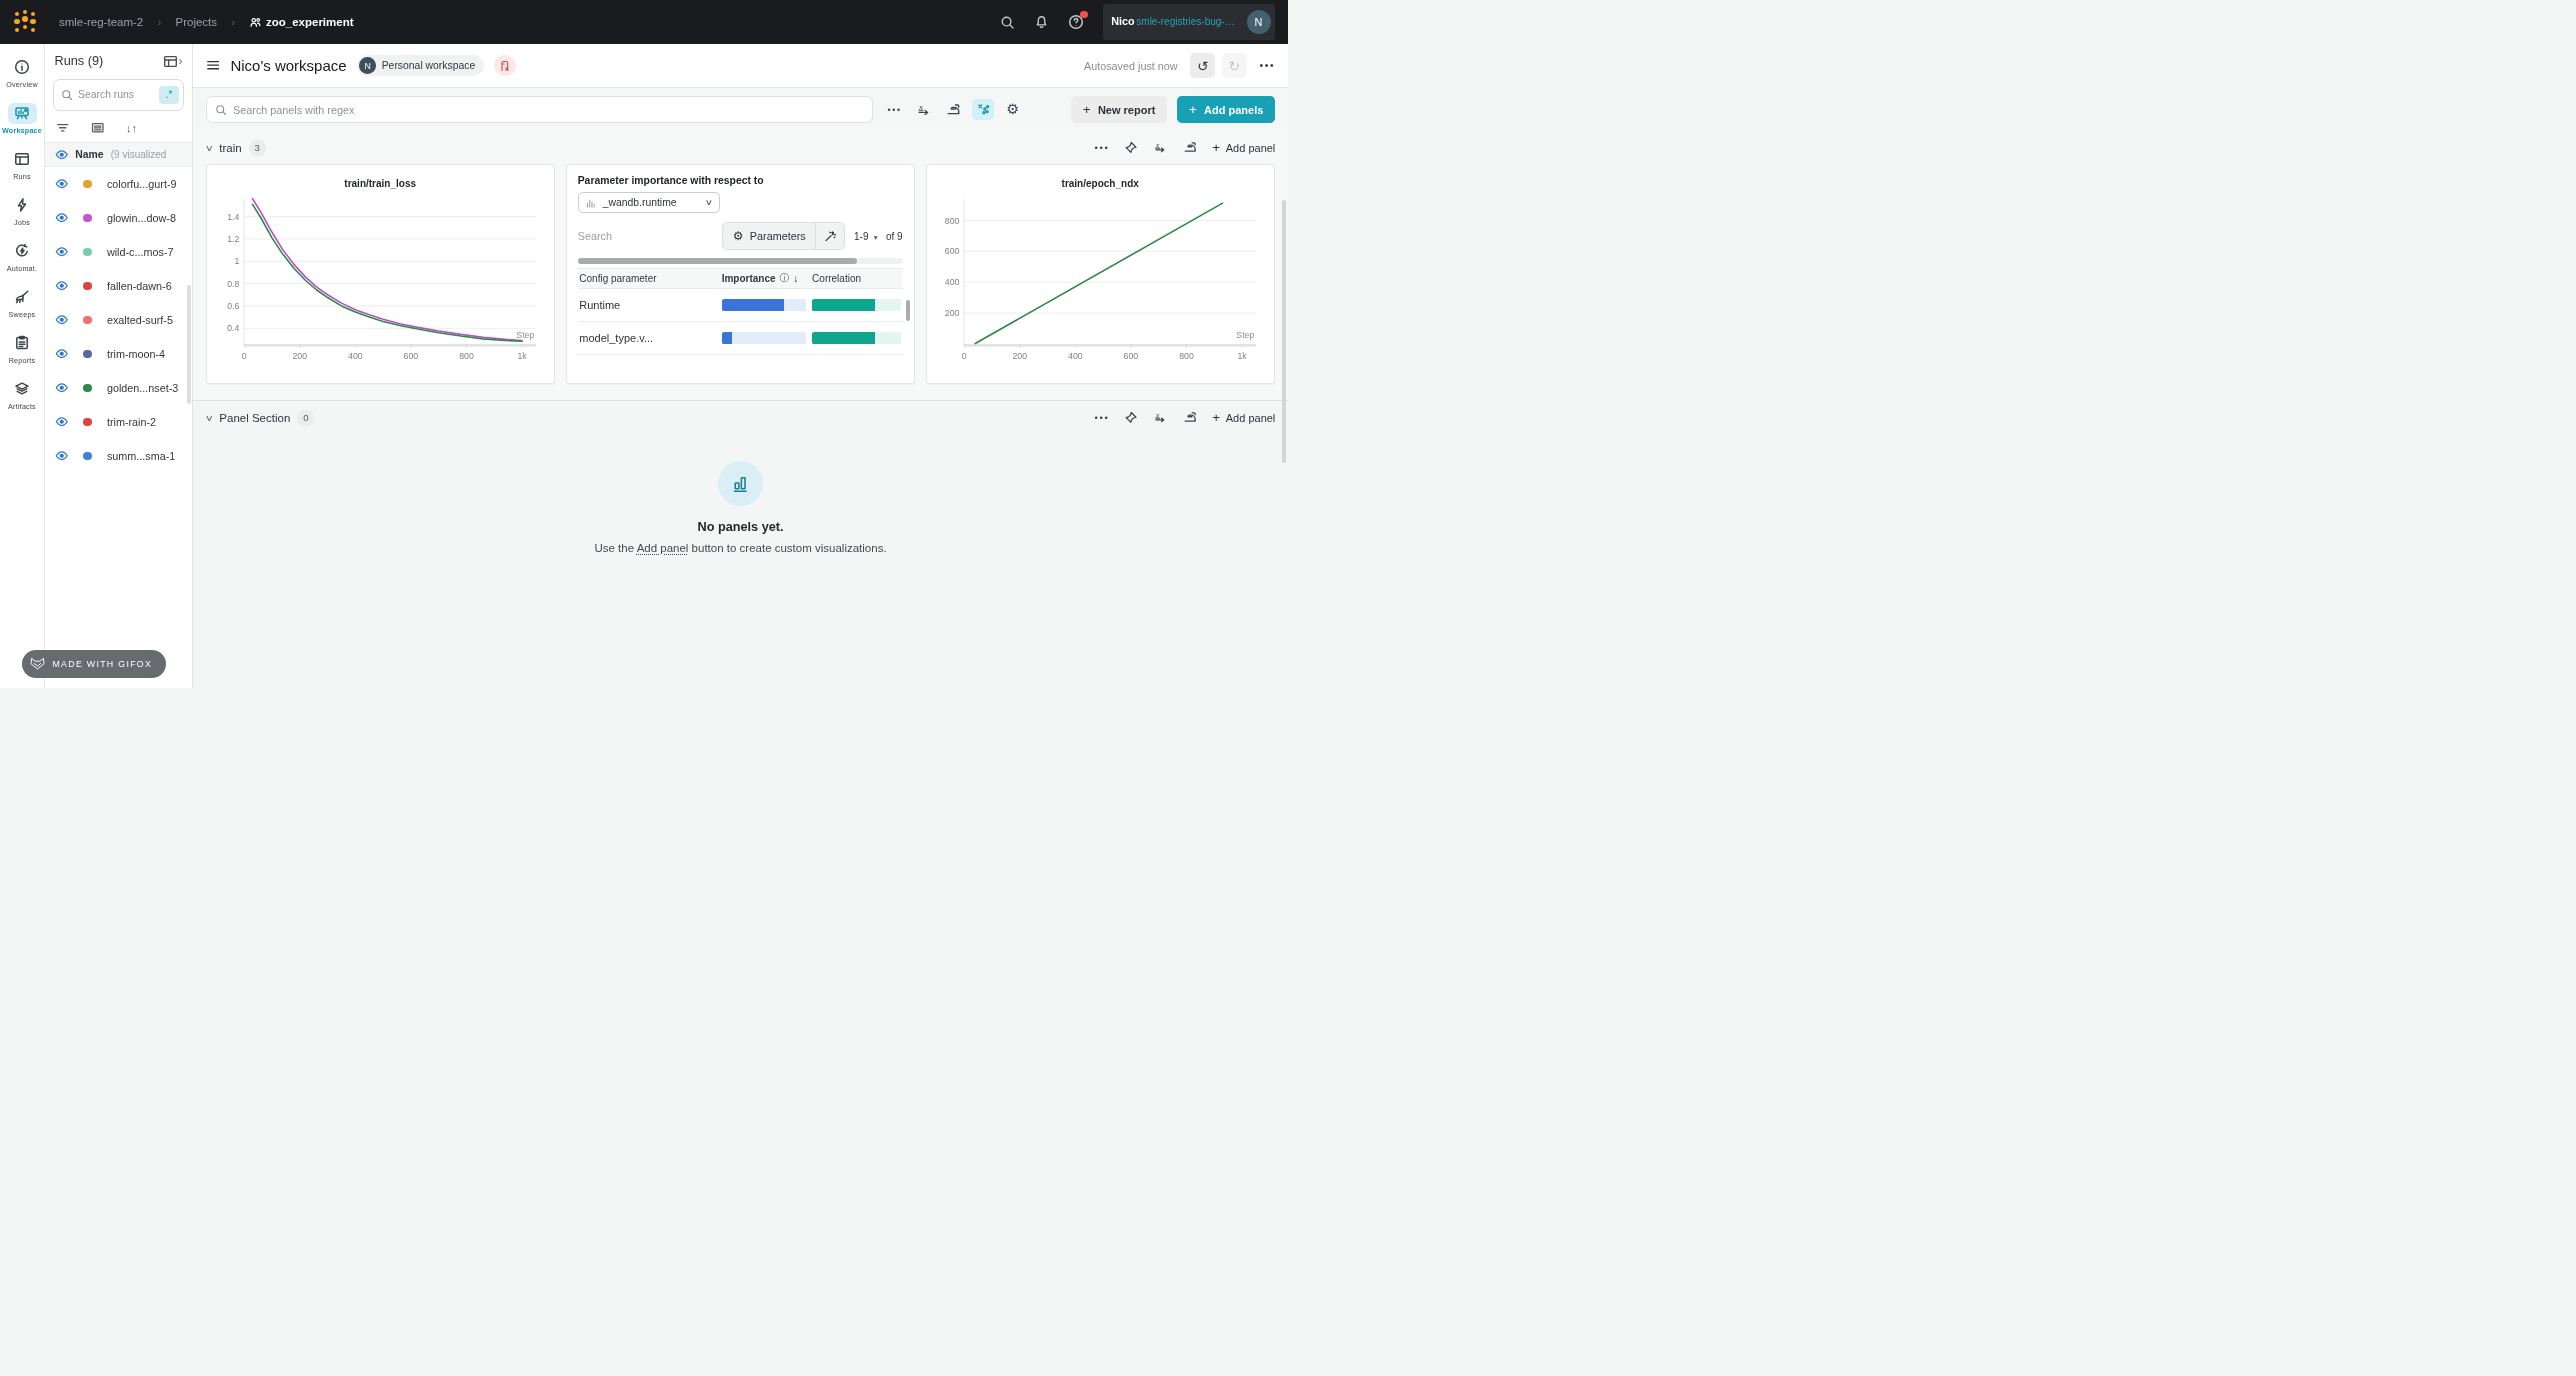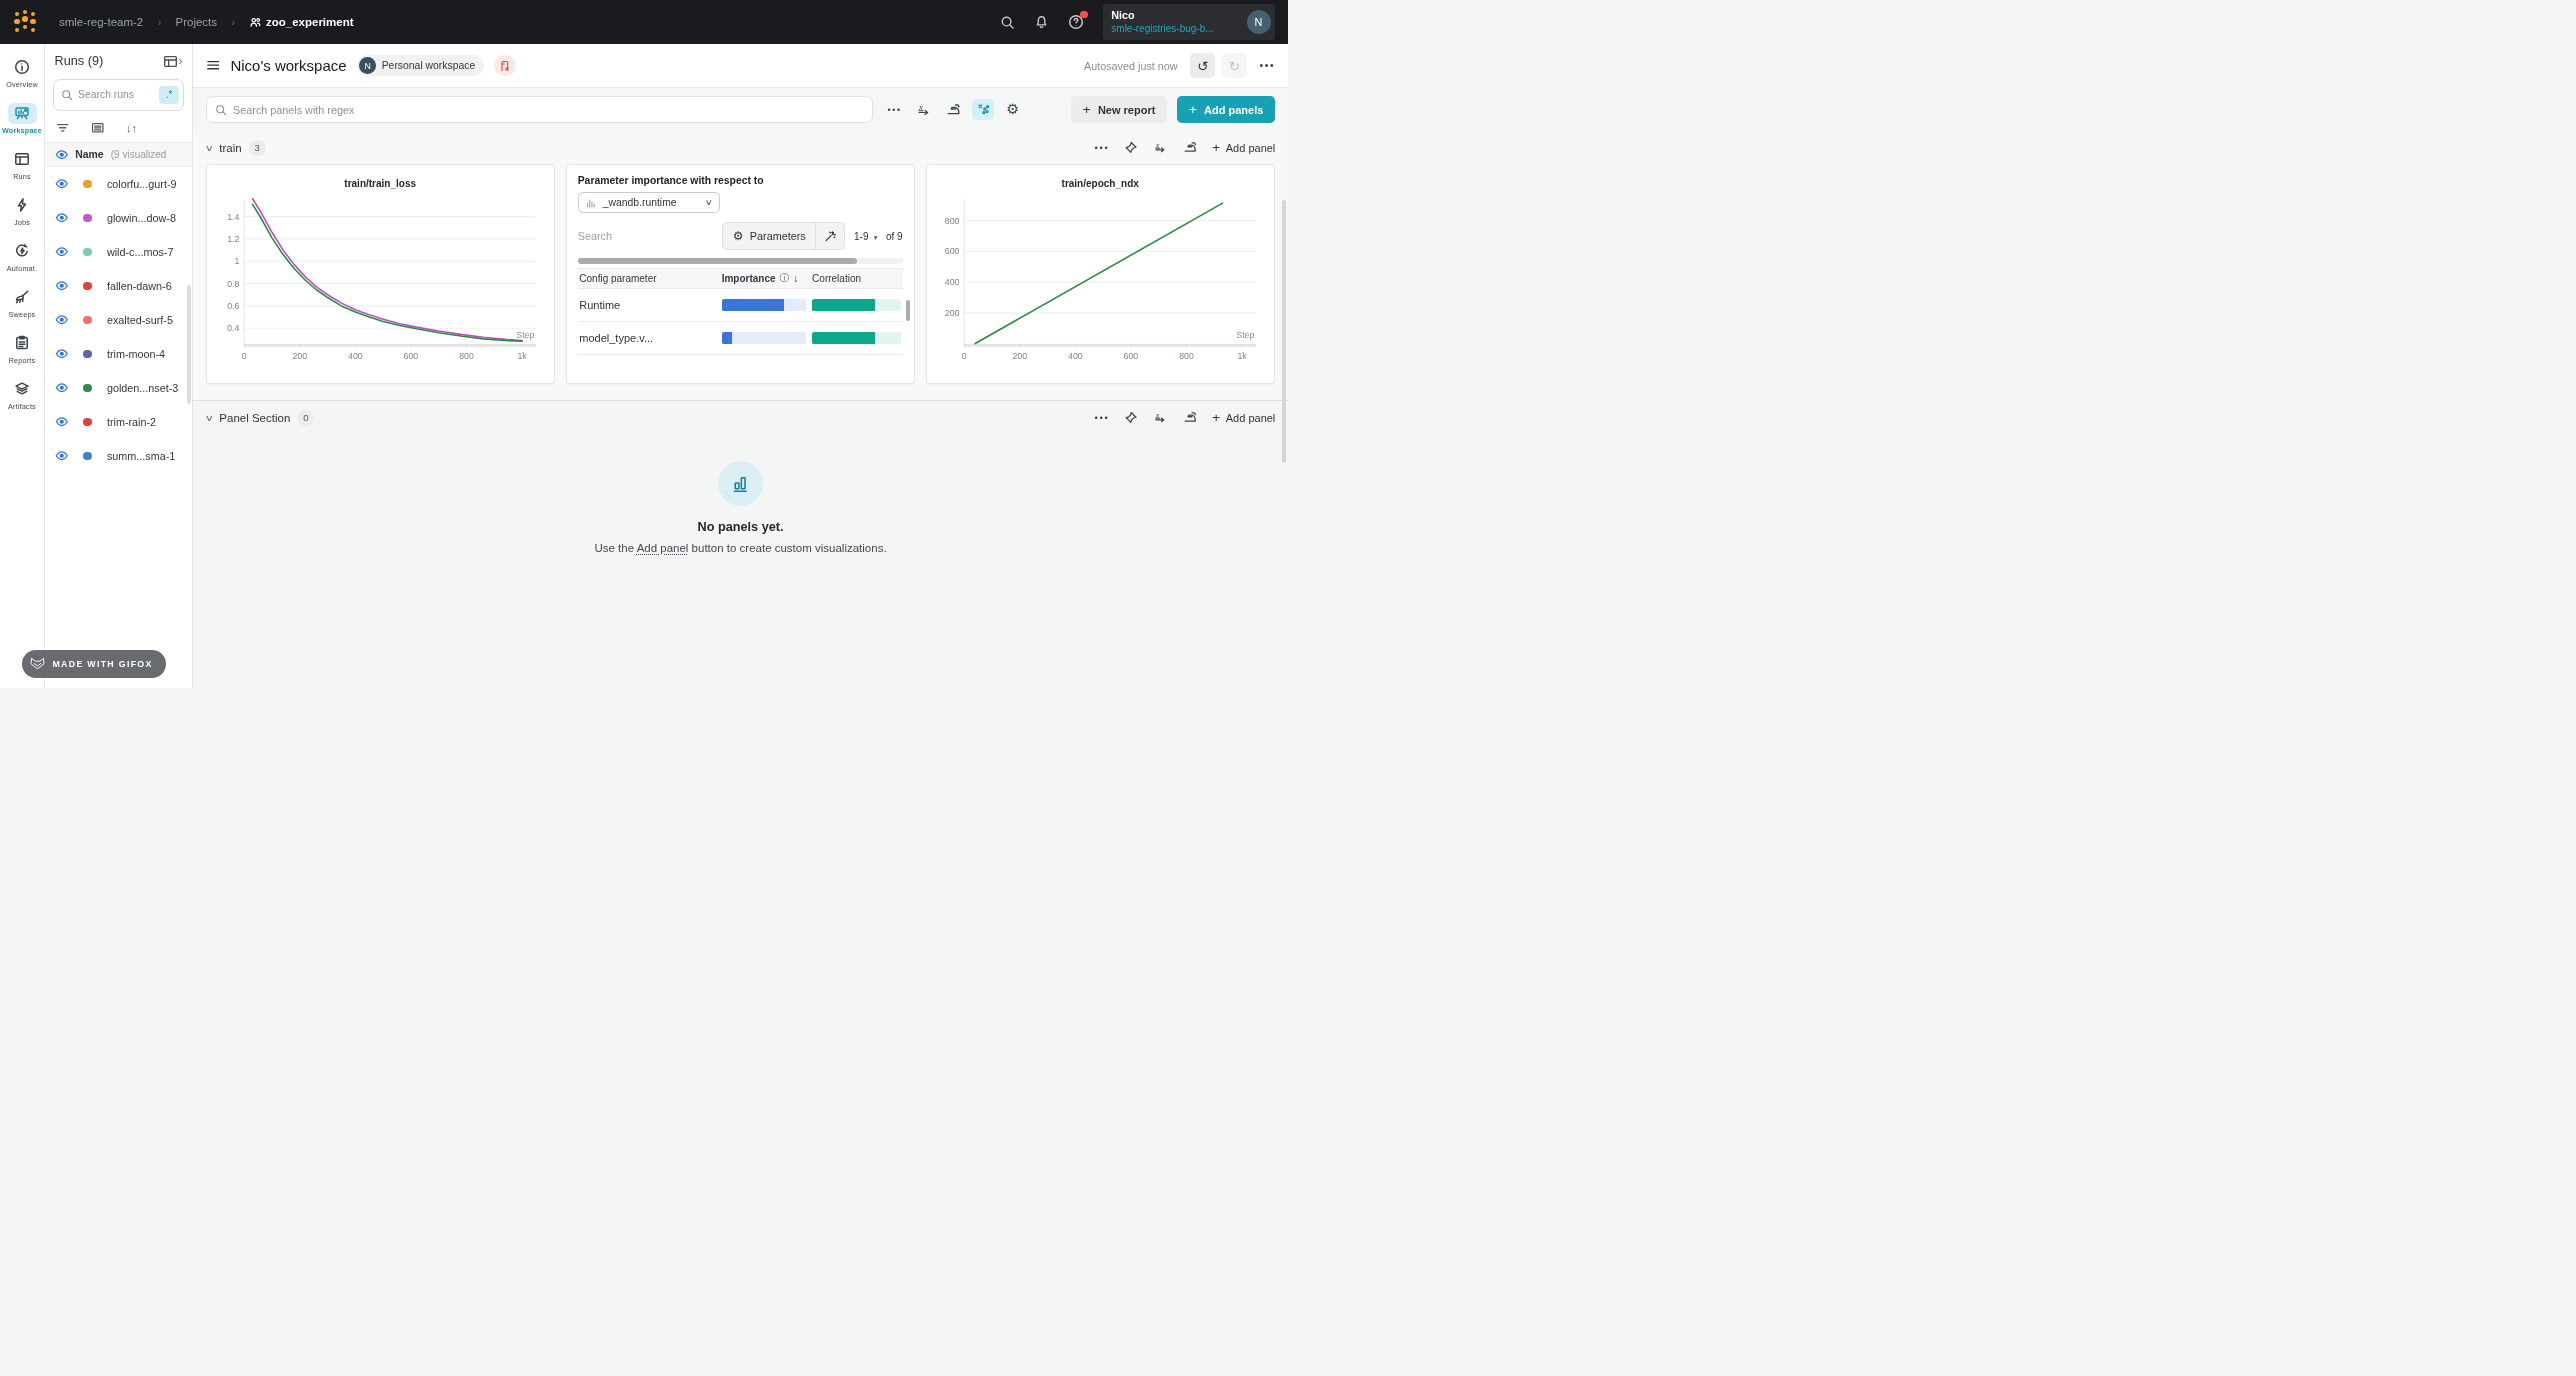--- a/index.html
+++ b/index.html
@@ -21,21 +21,21 @@
   .logo i:nth-child(7){left:18.3px;top:3.2px;width:4px;height:4px}
   .logo i:nth-child(8){left:17.5px;top:9.6px;width:5.6px;height:5.6px}
   .logo i:nth-child(9){left:18.3px;top:18.3px;width:4px;height:4px}
   .crumb{color:#9aa0a6;font-size:11.5px}
   .crumb-sep{color:#5f6469;font-size:10.4px;margin:0 6.4px}
   .crumb-cur{color:#fff;font-weight:bold;font-size:11.5px;display:flex;align-items:center;gap:4px}
   .nav-right{margin-left:auto;display:flex;align-items:center;gap:19px}
   .nav-icon{color:#c3c7cb;position:relative;display:flex}
   .nav-dot{position:absolute;right:-3.2px;top:-3.2px;width:7.2px;height:7.2px;border-radius:50%;background:#fa4d4d}
   .profile{background:#2b2d30;border-radius:3.2px;height:36px;display:flex;align-items:center;padding:3.2px 4.8px 3.2px 8px;gap:9.6px;width:172px}
-  .pcol{display:flex;flex-direction:column;gap:1.6px;min-width:0;flex:1}
+  .pcol{display:flex;flex-direction:row;gap:1.6px;min-width:0;flex:1}
   .pname{color:#fff;font-size:10.8px;font-weight:bold;line-height:1.1}
   .pteam{color:#22a7ba;font-size:10px;white-space:nowrap;overflow:hidden;text-overflow:ellipsis}
   .avatar{width:24px;height:24px;border-radius:50%;background:#45606e;color:#fff;display:flex;align-items:center;justify-content:center;font-size:10.8px;flex:0 0 auto}
 
   
   .content{display:flex;height:644px}
 
   
   .rail{width:45px;background:#fff;border-right:0.8px solid #e6e7e8;padding-top:6.4px;display:flex;flex-direction:column;align-items:center}
   .rail-item{display:flex;flex-direction:column;align-items:center;width:100%;padding:6.4px 0 7.2px;gap:2.4px;color:#4a5056;cursor:pointer}
@@ -138,21 +138,21 @@
 
   
   .panel-sec{flex:1;background:#f4f5f5;display:flex;flex-direction:column}
   .empty{display:flex;flex-direction:column;align-items:center;margin-top:27px}
   .empty-icon{width:45px;height:45px;border-radius:50%;background:#d9eff5;display:flex;align-items:center;justify-content:center;color:#1b7e92}
   .empty-title{margin-top:13.5px;font-size:12.7px;font-weight:bold;color:#25282c}
   .empty-body{margin-top:8.8px;font-size:11.5px;color:#44484d}
   .empty-link{text-decoration:underline;text-decoration-style:dotted;text-underline-offset:2.4px;cursor:pointer}
 
   .gifox{position:absolute;left:21.5px;bottom:10.4px;height:28px;background:rgba(92,96,100,.93);border-radius:14.3px;display:flex;align-items:center;gap:7.2px;padding:0 13.5px 0 8.8px;color:#fff;z-index:5}
-  .gifox-text{font-size:8.8px;font-weight:bold;letter-spacing:1.3px}
+  .gifox-text{font-size:8.8px;font-weight:normal;letter-spacing:1.3px}
   .page-scroll{position:absolute;right:1.6px;top:156px;width:4.8px;height:263px;background:#d4d5d6;border-radius:2.4px}
 </style>
 </head>
 <body>
 
 <div class="navbar">
   <div class="logo">
       <i></i>
       <i></i>
       <i></i>

